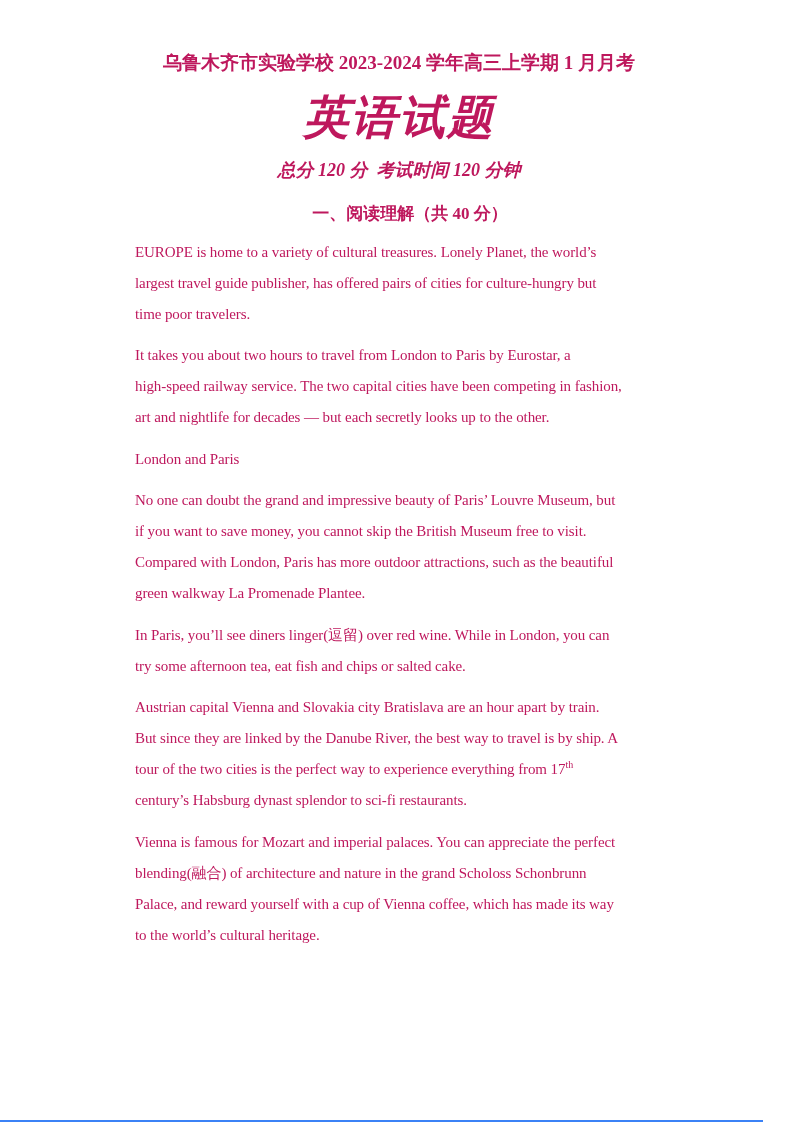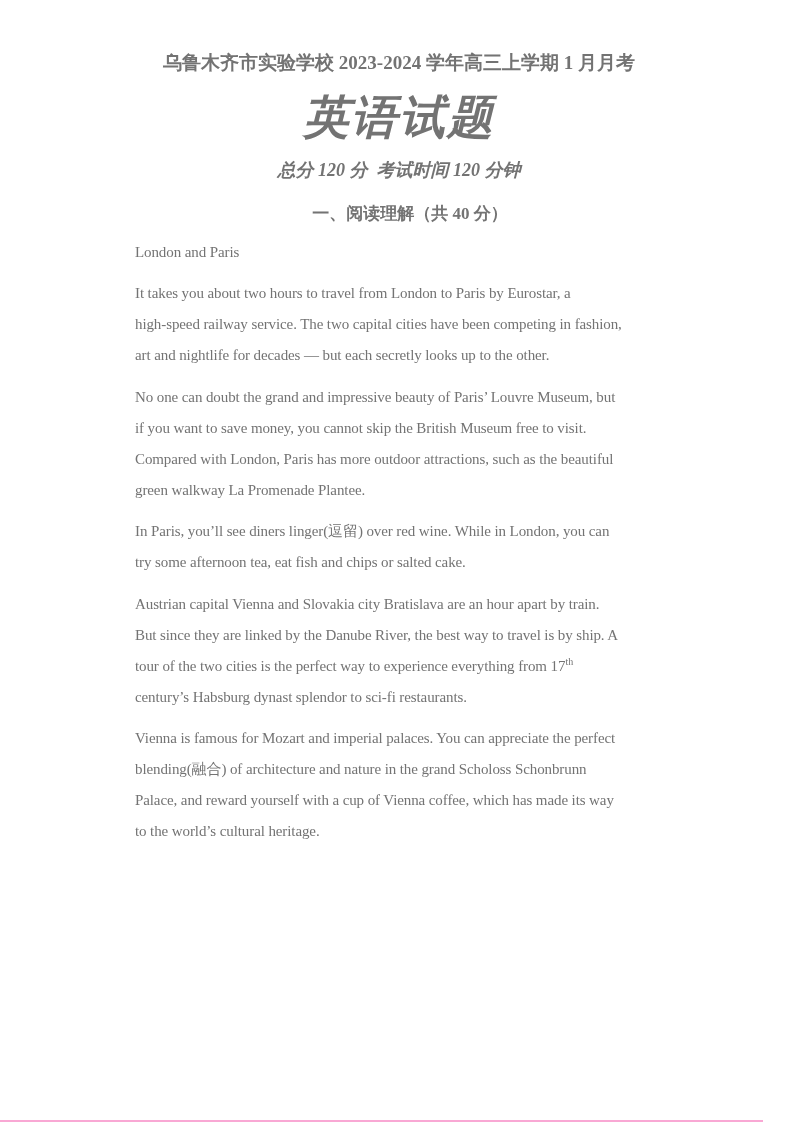--- a/index.html
+++ b/index.html
@@ -6,22 +6,22 @@
     margin: 0;
     padding: 0;
     background: #ffffff;
   }
   .page {
     position: relative;
     width: 763px;
     height: 1122px;
     box-sizing: border-box;
     background: #ffffff;
-    color: #737373;
-    border-bottom: 2px solid #f9a8d4;
+    color: #be185d;
+    border-bottom: 2px solid #3b82f6;
     padding: 50px 78px 0 135px;
     overflow: hidden;
     font-family: "Liberation Serif", "DejaVu Serif", serif;
   }
   .doc-header {
     width: 528px;
     text-align: center;
   }
   .exam-header {
     margin: 0;
@@ -81,26 +81,29 @@
 
   <div class="doc-header">
     <p class="exam-header">乌鲁木齐市实验学校 2023-2024 学年高三上学期 1 月月考</p>
     <h1 class="doc-title">英语试题</h1>
     <p class="doc-subtitle">总分 120 分  考试时间 120 分钟</p>
   </div>
 
   <h2 class="section-heading">一、阅读理解（共 40 分）</h2>
 
   <div class="passage">
-
-    <p class="para passage-subheading">London and Paris</p>
+    <p class="para">EUROPE is home to a variety of cultural treasures. Lonely Planet, the world’s
+largest travel guide publisher, has offered pairs of cities for culture-hungry but
+time poor travelers.</p>
 
     <p class="para">It takes you about two hours to travel from London to Paris by Eurostar, a
 high-speed railway service. The two capital cities have been competing in fashion,
 art and nightlife for decades — but each secretly looks up to the other.</p>
+
+    <p class="para passage-subheading">London and Paris</p>
 
     <p class="para">No one can doubt the grand and impressive beauty of Paris’ Louvre Museum, but
 if you want to save money, you cannot skip the British Museum free to visit.
 Compared with London, Paris has more outdoor attractions, such as the beautiful
 green walkway La Promenade Plantee.</p>
 
     <p class="para">In Paris, you’ll see diners linger(逗留) over red wine. While in London, you can
 try some afternoon tea, eat fish and chips or salted cake.</p>
 
 

